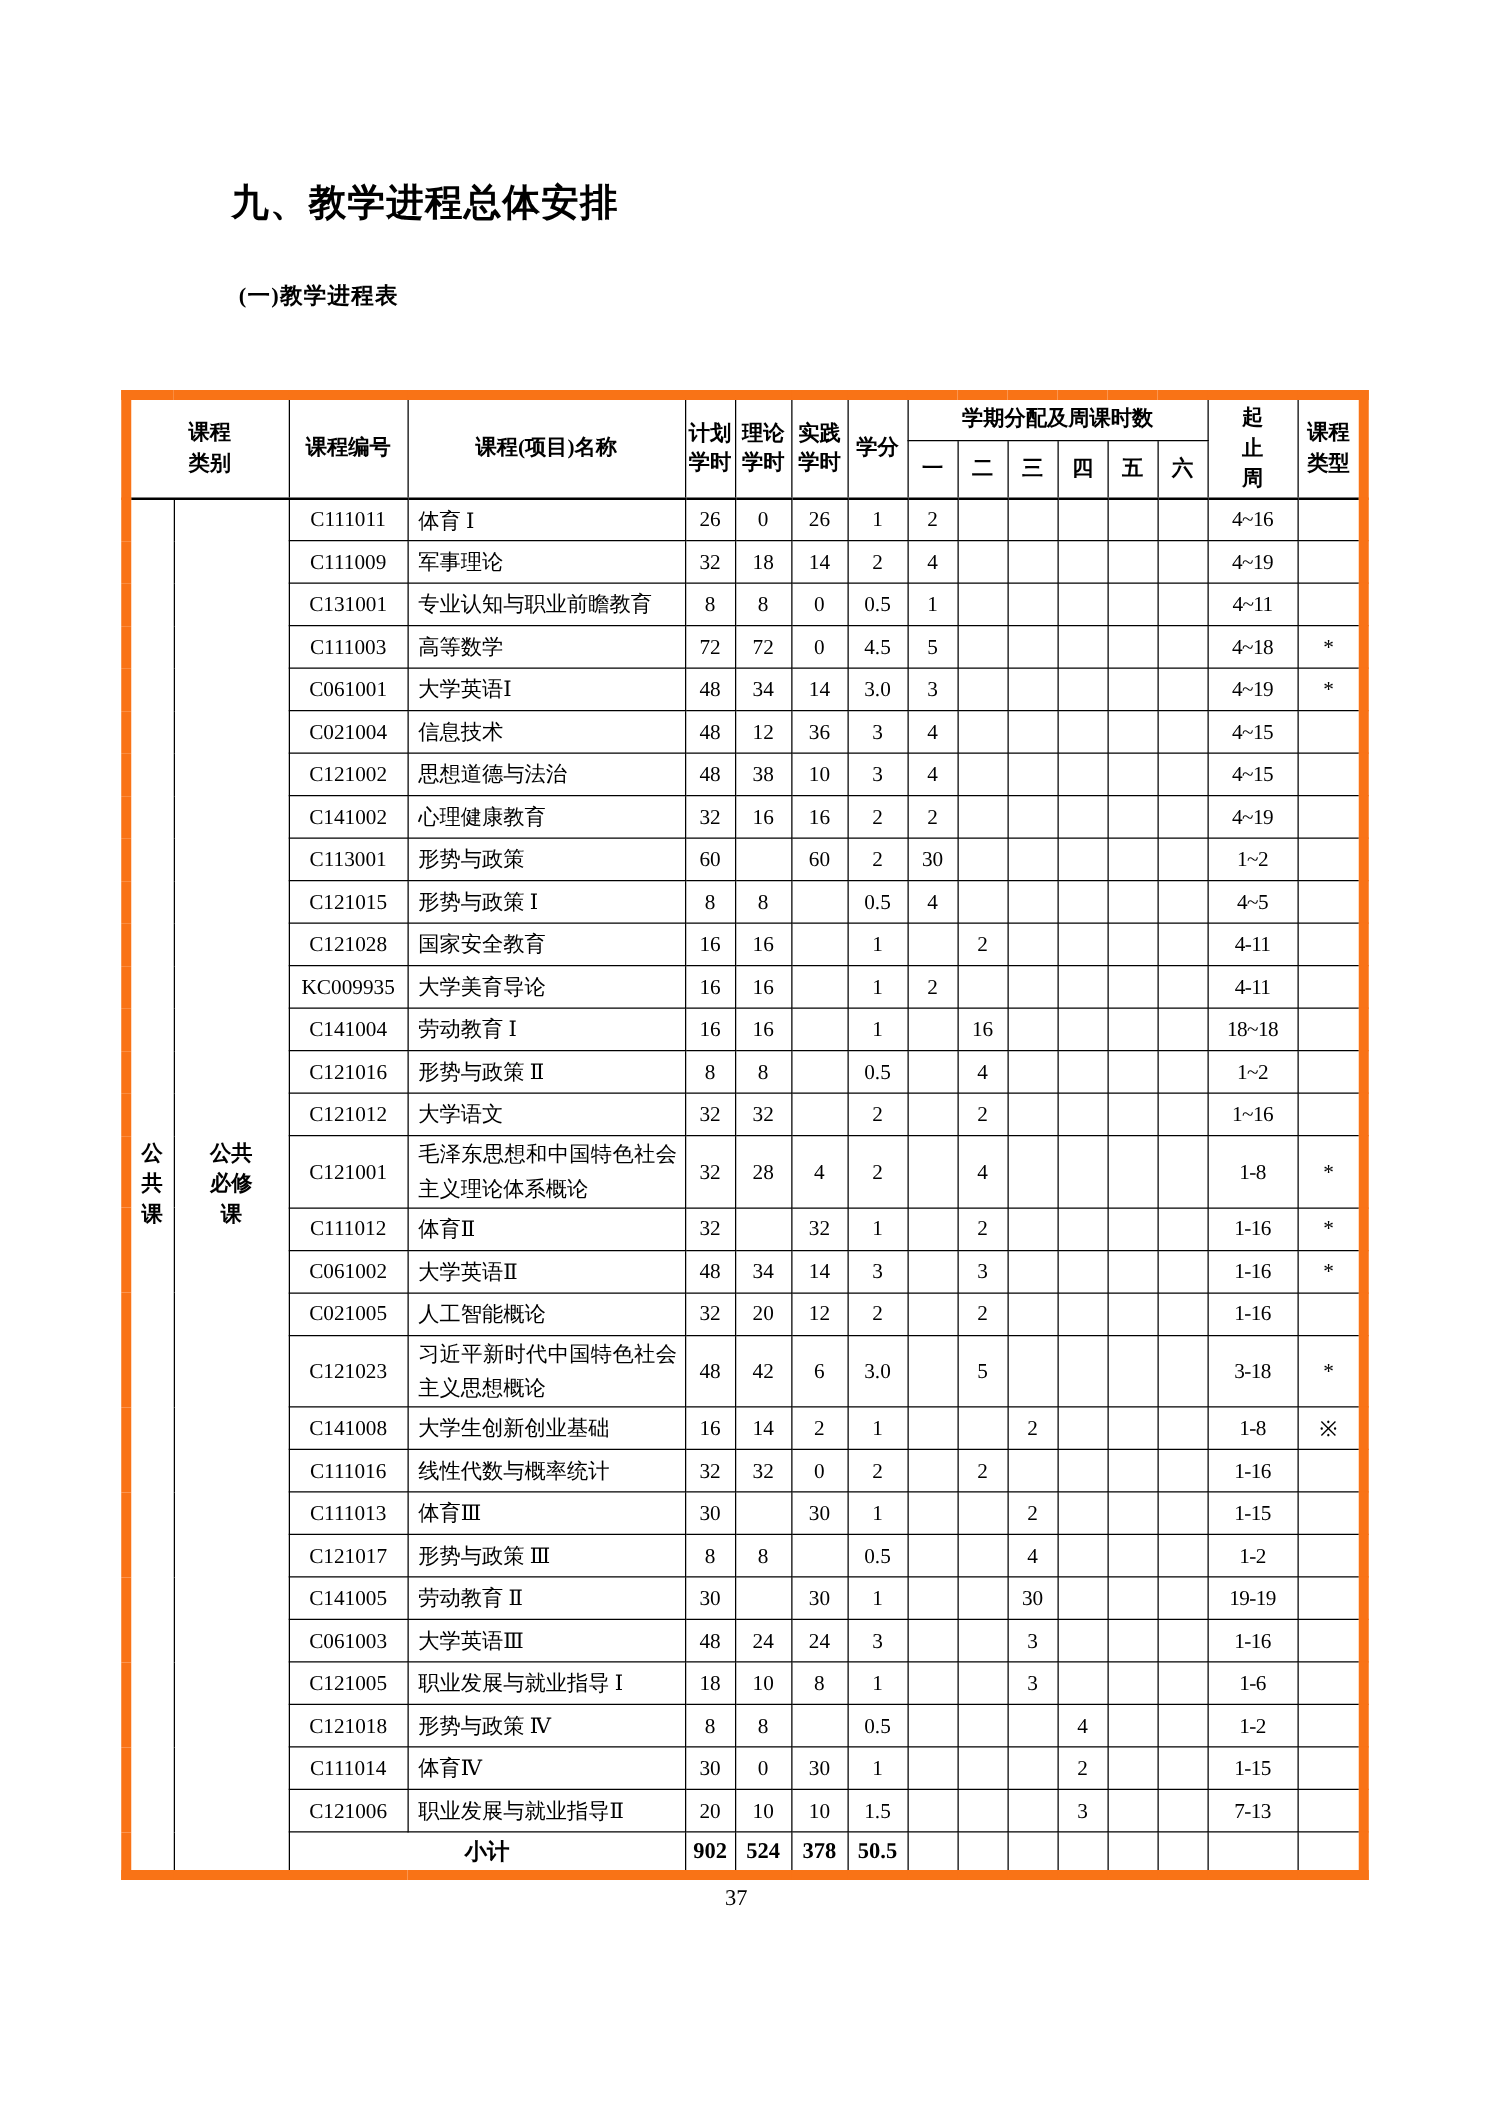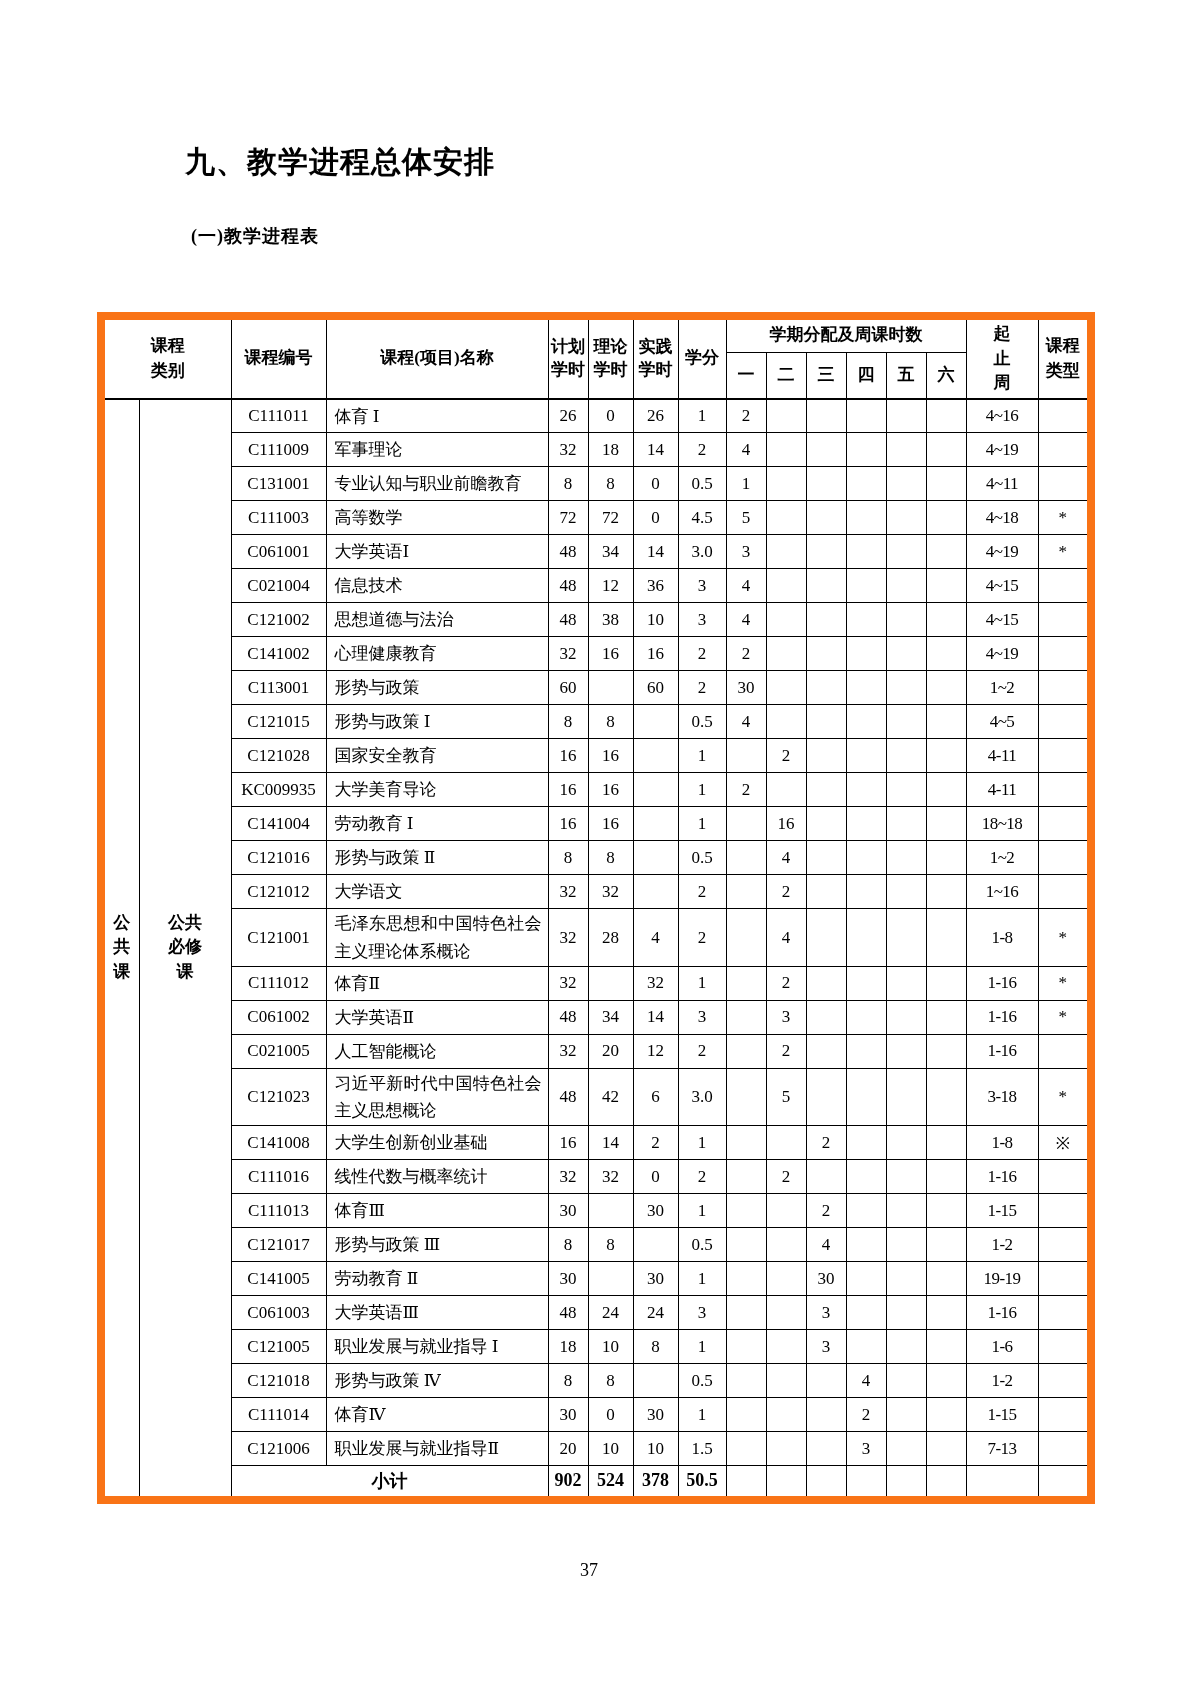--- a/index.html
+++ b/index.html
@@ -47,21 +47,21 @@
   td.cat-cell, td.subcat-cell { font-weight:bold; }
   td.course-name {
     text-align:justify; padding-left:8px; padding-right:6px; line-height:1.6;
   }
   td.weeks-cell { padding:1px 0; letter-spacing:-0.5px; }
 
   tr.subtotal-row { height:44px; }
   tr.subtotal-row td { font-weight:bold; font-size:18px;margin-left:36px; }
 
   .page-number {
-    position:absolute; left:0; top:1560px; width:1178px;
+    position:absolute; left:0; top:1508px; width:1178px;
     text-align:center; font-size:18px;
   }
 </style>
 </head>
 <body>
 
 <div class="page">
 
   <h1 class="doc-title">九、教学进程总体安排</h1>
   <h2 class="doc-subtitle">(一)教学进程表</h2>

